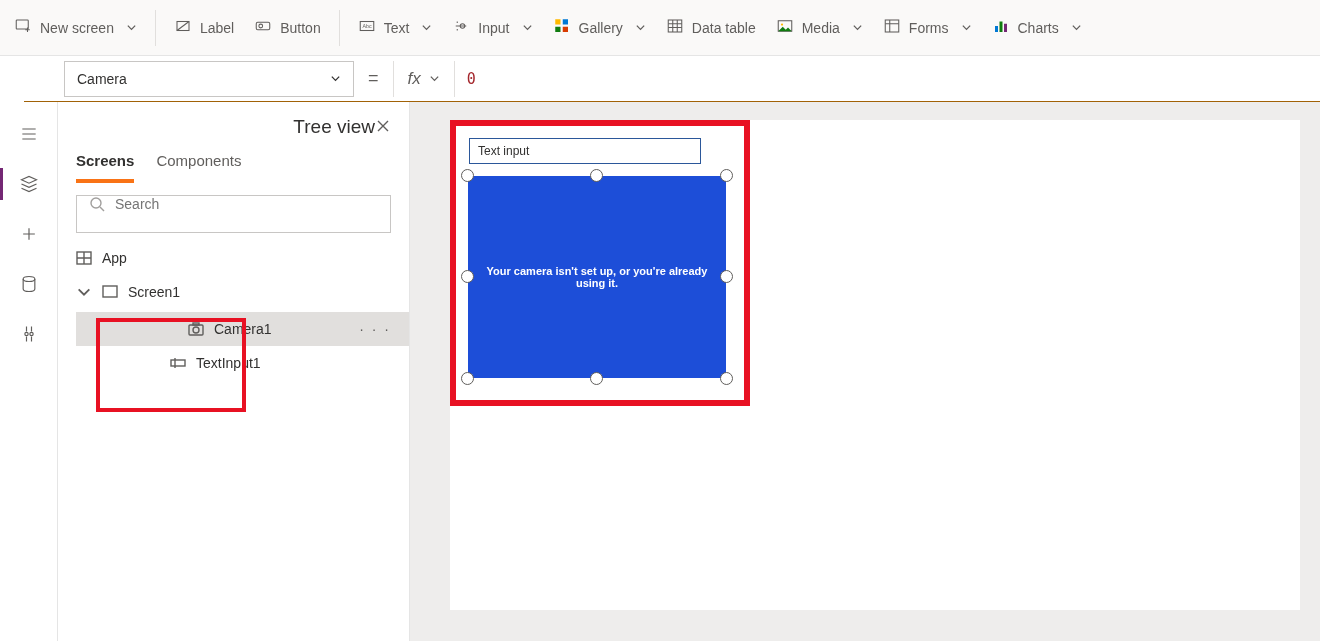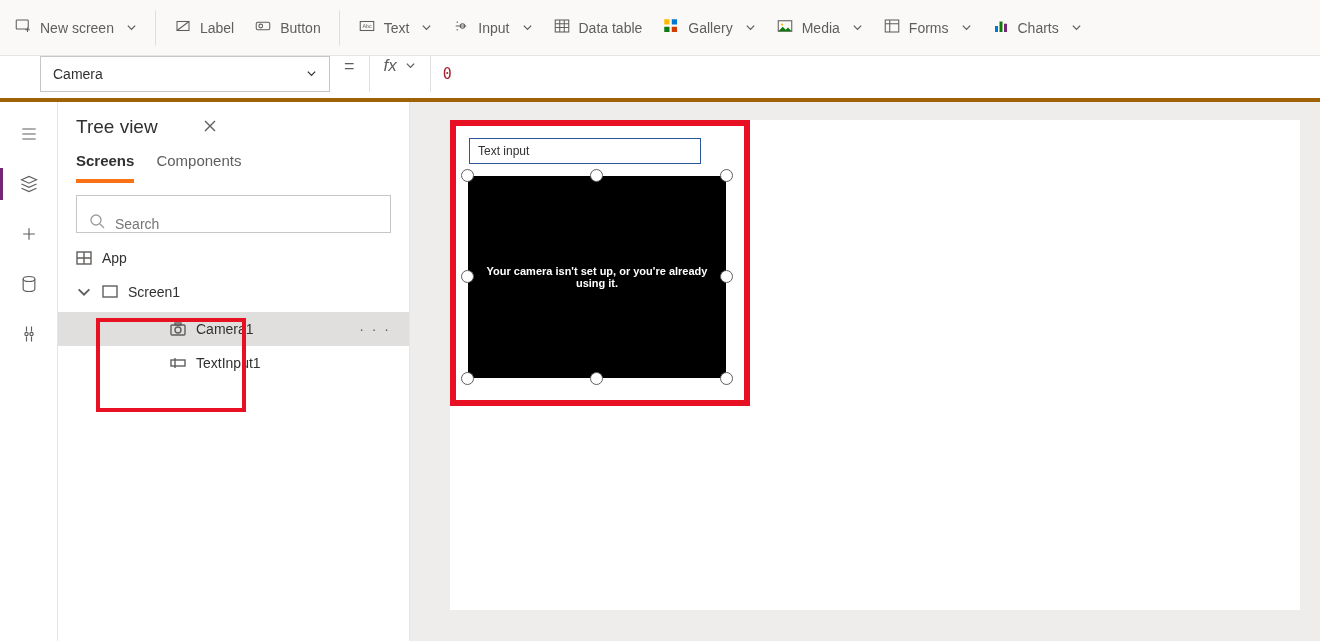--- a/index.html
+++ b/index.html
@@ -7,63 +7,63 @@
 
 
 .ribbon { height: 56px; background: #faf9f8; border-bottom: 1px solid #e5e5e5; display: flex; align-items: center; padding: 15px 4px; }
 .ribbon .sep { width: 1px; height: 36px; background: #e1dfdd; margin: 0 8px; }
 .ribbon-item { display: inline-flex; align-items: center; gap: 8px; padding: 8px 10px; color: #605e5c; cursor: pointer; }
 .ribbon-item svg { width: 18px; height: 18px; }
 .ribbon-item .chev { margin-left: 4px; }
 .chev svg { width: 11px; height: 11px; }
 
 
-.formula-row { height: 46px; display: flex; align-items: flex-start; border-bottom: 4px solid #a16207; }
+.formula-row { height: 46px; display: flex; align-items: center; border-bottom: 1px solid #a16207; margin-left: 24px; }
 .prop-select { width: 290px; height: 36px; margin-left: 40px; border: 1px solid #c8c6c4; display: flex; align-items: center; justify-content: space-between; padding: 0 12px; color: #323130; background: #fff; cursor: pointer; }
 .eq { margin: 0 14px; color: #605e5c; font-size: 18px; }
 .fx-sep { width: 1px; height: 36px; background: #e1dfdd; }
 .fx-box { display: flex; align-items: center; gap: 8px; padding: 0 14px; color: #605e5c; font-style: italic; font-family: "Cambria Math", serif; font-size: 17px; cursor: pointer; }
 .formula-input { flex: 1; height: 36px; padding: 0 12px; font-family: Consolas, monospace; font-size: 15px; color: #a4262c; border: none; outline: none; }
 
 
 .main { display: flex; height: calc(641px - 56px - 46px); }
 
 
 .rail { width: 58px; border-right: 1px solid #e5e5e5; display: flex; flex-direction: column; align-items: center; padding-top: 12px; gap: 10px; }
 .rail-btn { width: 40px; height: 40px; display: flex; align-items: center; justify-content: center; color: #605e5c; cursor: pointer; position: relative; }
 .rail-btn.active { background: #fff; }
 .rail-btn.active::before { content: ""; position: absolute; left: -9px; top: 4px; bottom: 4px; width: 3px; background: #742774; }
 .rail-btn svg { width: 20px; height: 20px; }
 
 
 .tree-panel { width: 352px; border-right: 1px solid #e5e5e5; background: #fff; display: flex; flex-direction: column; }
-.tree-header { display: flex; align-items: center; justify-content: flex-start; padding: 14px 18px 8px; gap: 44px; }
+.tree-header { display: flex; align-items: center; justify-content: flex-end; padding: 14px 18px 8px; }
 .tree-header h2 { font-size: 19px; font-weight: 400; color: #323130; }
 .tree-header .close { color: #605e5c; cursor: pointer; }
 .tree-tabs { display: flex; gap: 22px; padding: 0 18px; font-size: 15px; color: #605e5c; }
 .tree-tab { padding: 6px 0 10px; cursor: pointer; }
 .tree-tab.active { color: #323130; font-weight: 600; border-bottom: 4px solid #f97316; }
-.tree-search { margin: 12px 18px 8px; height: 38px; border: 1px solid #c8c6c4; display: flex; align-items: flex-end; gap: 10px; padding: 0 12px; color: #a19f9d; }
+.tree-search { margin: 12px 18px 8px; height: 38px; border: 1px solid #c8c6c4; display: flex; align-items: flex-start; gap: 10px; padding: 0 12px; color: #a19f9d; }
 .tree-search svg { width: 16px; height: 16px; stroke: #742774; }
 .tree-search input { border: none; outline: none; font-size: 14px; width: 100%; color: #605e5c; }
 .tree-row { display: flex; align-items: flex-start; gap: 10px; padding: 9px 18px; color: #323130; cursor: pointer; position: relative; }
 .tree-row svg { width: 16px; height: 16px; color: #605e5c; }
-.tree-row.selected { background: #e1dfdd; }
+.tree-row.selected { background: #e1dfdd; margin-left: 18px; }
 .tree-row .more { margin-left: auto; letter-spacing: 2px; color: #605e5c; }
 .tree-row.child { padding-left: 48px; }
 .tree-row.grandchild { padding-left: 112px; }
 .highlight-box { position: absolute; border: 4px solid #e81123; pointer-events: none; }
 .tree-highlight { left: 96px; top: 318px; width: 150px; height: 94px; }
 
 
 .canvas-wrap { flex: 1; background: #eeedec; display: flex; justify-content: flex-start; padding: 18px 0 0 40px; }
 .canvas { width: 850px; height: 490px; background: #fff; position: relative; }
 .canvas .red-border { position: absolute; left: 0; top: 0; width: 300px; height: 286px; border: 6px solid #e81123; }
 .text-input-ctl { position: absolute; left: 19px; top: 18px; width: 232px; height: 26px; border: 1px solid #2b579a; padding: 2px 8px; font-size: 12px; color: #323130; display: flex; align-items: center; background: #fff; }
-.camera-ctl { position: absolute; left: 18px; top: 56px; width: 258px; height: 202px; background: #000000; display: flex; align-items: center; justify-content: center; text-align: center; }
+.camera-ctl { position: absolute; left: 18px; top: 56px; width: 258px; height: 202px; background: #1d4ed8; display: flex; align-items: center; justify-content: center; text-align: center; }
 .camera-ctl span { color: #fff; font-size: 11px; font-weight: 600; padding: 0 8px; }
 .handle { position: absolute; width: 13px; height: 13px; background: #fff; border: 1px solid #605e5c; border-radius: 50%; }
 .h-tl { left: -7px; top: -7px; } .h-tc { left: 50%; top: -7px; margin-left: -7px; } .h-tr { right: -7px; top: -7px; }
 .h-ml { left: -7px; top: 50%; margin-top: -7px; } .h-mr { right: -7px; top: 50%; margin-top: -7px; }
 .h-bl { left: -7px; bottom: -7px; } .h-bc { left: 50%; bottom: -7px; margin-left: -7px; } .h-br { right: -7px; bottom: -7px; }
 
 .icon-stroke { fill: none; stroke: currentColor; stroke-width: 1.4; }
 </style>
 </head>
 <body>
@@ -117,37 +117,37 @@
           <circle class="icon-stroke" cx="14" cy="12" r="3"></circle>
         </svg></span>
     <span>Input</span>
     <span class="chev"><svg viewBox="0 0 12 12">
           <path class="icon-stroke" d="M2 4l4 4 4-4"></path>
         </svg></span>
   </div>
 
   <div class="ribbon-item">
     <span><svg viewBox="0 0 24 24">
-          <rect class="icon-stroke" x="3" y="4" width="18" height="16"></rect>
-          <path class="icon-stroke" d="M3 9h18M3 14h18M9 4v16M15 4v16"></path>
-        </svg></span>
-    <span>Data table</span>
-  </div>
-
-  <div class="ribbon-item">
-    <span><svg viewBox="0 0 24 24">
           <rect fill="#ffb900" x="3" y="3" width="7" height="7"></rect>
           <rect fill="#0078d4" x="13" y="3" width="7" height="7"></rect>
           <rect fill="#107c10" x="3" y="13" width="7" height="7"></rect>
           <rect fill="#d83b01" x="13" y="13" width="7" height="7"></rect>
         </svg></span>
     <span>Gallery</span>
     <span class="chev"><svg viewBox="0 0 12 12">
           <path class="icon-stroke" d="M2 4l4 4 4-4"></path>
         </svg></span>
+  </div>
+
+  <div class="ribbon-item">
+    <span><svg viewBox="0 0 24 24">
+          <rect class="icon-stroke" x="3" y="4" width="18" height="16"></rect>
+          <path class="icon-stroke" d="M3 9h18M3 14h18M9 4v16M15 4v16"></path>
+        </svg></span>
+    <span>Data table</span>
   </div>
 
   <div class="ribbon-item">
     <span><svg viewBox="0 0 24 24">
           <rect class="icon-stroke" x="3" y="5" width="18" height="14"></rect>
           <circle fill="#ffb900" cx="8" cy="10" r="1.5"></circle>
           <path fill="#107c10" d="M3 19l6-6 4 4 3-3 5 5z"></path>
         </svg></span>
     <span>Media</span>
     <span class="chev"><svg viewBox="0 0 12 12">

